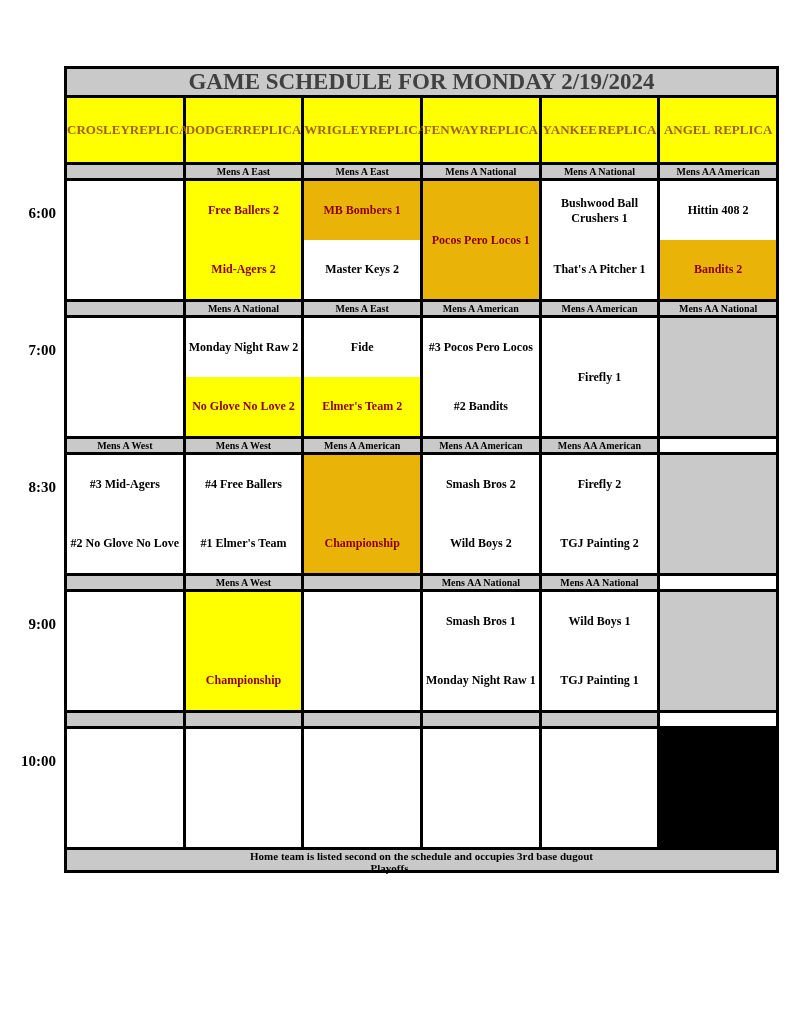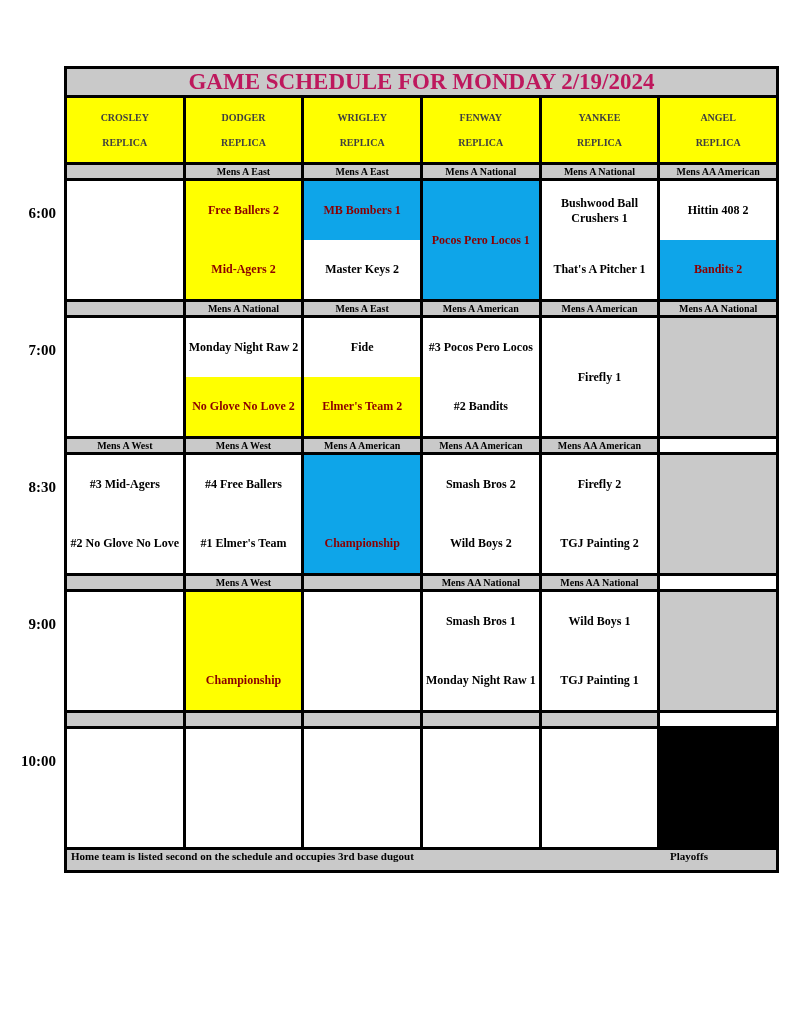--- a/index.html
+++ b/index.html
@@ -29,28 +29,28 @@
     grid-template-rows:26px 64px 13px 118px 13px 118px 13px 118px 13px 118px 13px 118px 20px;
     gap:3px;
     background:#000;
     border:3px solid #000;
   }
   .cell{min-width:0;}
   .title-bar{
     grid-column:1/-1;
     background:#C9C9C9;
     display:flex;align-items:center;justify-content:center;
-    font-weight:bold;font-size:23px;color:#be185d;
+    font-weight:bold;font-size:23px;color:#404040;
     white-space:nowrap;
   }
   .head{
     background:#FFFF00;
-    color:#404040;
-    font-weight:bold;font-size:10px;
-    display:flex;flex-direction:column;
+    color:#a16207;
+    font-weight:bold;font-size:13px;
+    display:flex;flex-direction:row;
     align-items:center;justify-content:space-evenly;
     text-align:center;
   }
   .division{
     background:#C9C9C9;
     display:flex;align-items:center;justify-content:center;
     font-weight:bold;font-size:10px;color:#000;
     white-space:nowrap;overflow:hidden;
   }
   .game{
@@ -59,27 +59,28 @@
   }
   .half{
     flex:1;
     display:flex;align-items:center;justify-content:center;
     text-align:center;
     font-weight:bold;font-size:12px;line-height:1.25;
     padding:1px 3px;
     color:#000;
   }
   .half[data-hl="yellow"]{background:#FFFF00;color:#8B0000;}
-  .half[data-hl="orange"]{background:#0ea5e9;color:#8B0000;}
+  .half[data-hl="orange"]{background:#eab308;color:#8B0000;}
   .footer-bar{
     grid-column:1/-1;
     background:#C9C9C9;
-    display:flex;align-items:flex-start;justify-content:space-between;
+    display:flex;align-items:center;justify-content:space-between;
     font-weight:bold;font-size:11px;color:#000;
     padding:0 4px;
+    flex-direction:column;
   }
   .footer-bar .playoffs{margin-right:64px;}
 </style>
 </head>
 <body>
 
 <div class="page">
 
   <div class="time-label t0">6:00</div>
   <div class="time-label t1">7:00</div>

